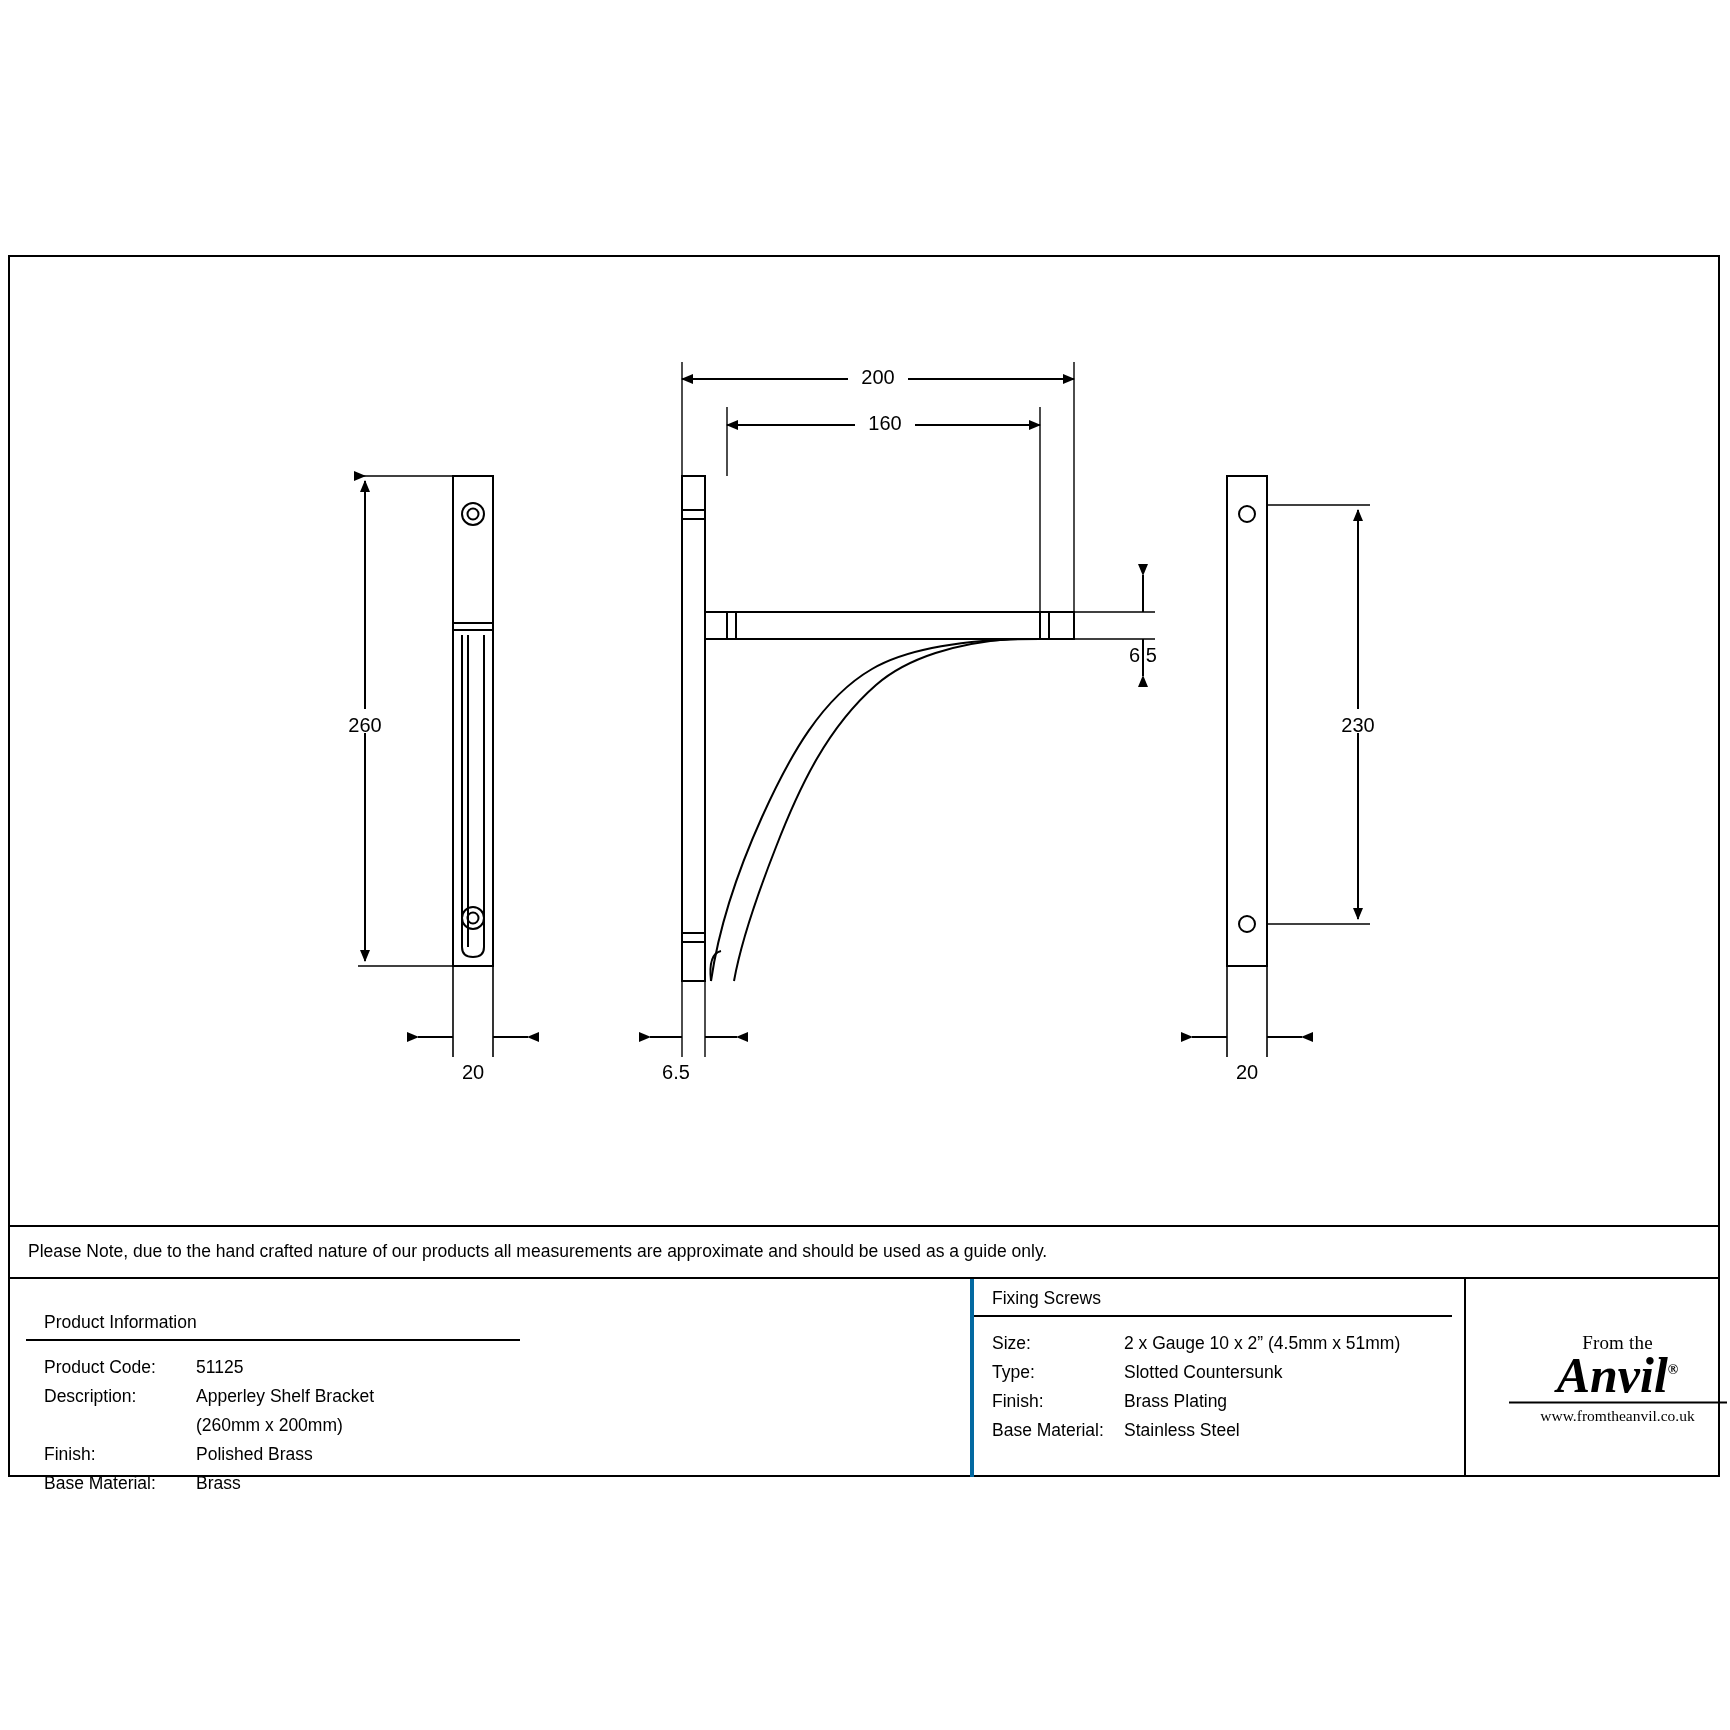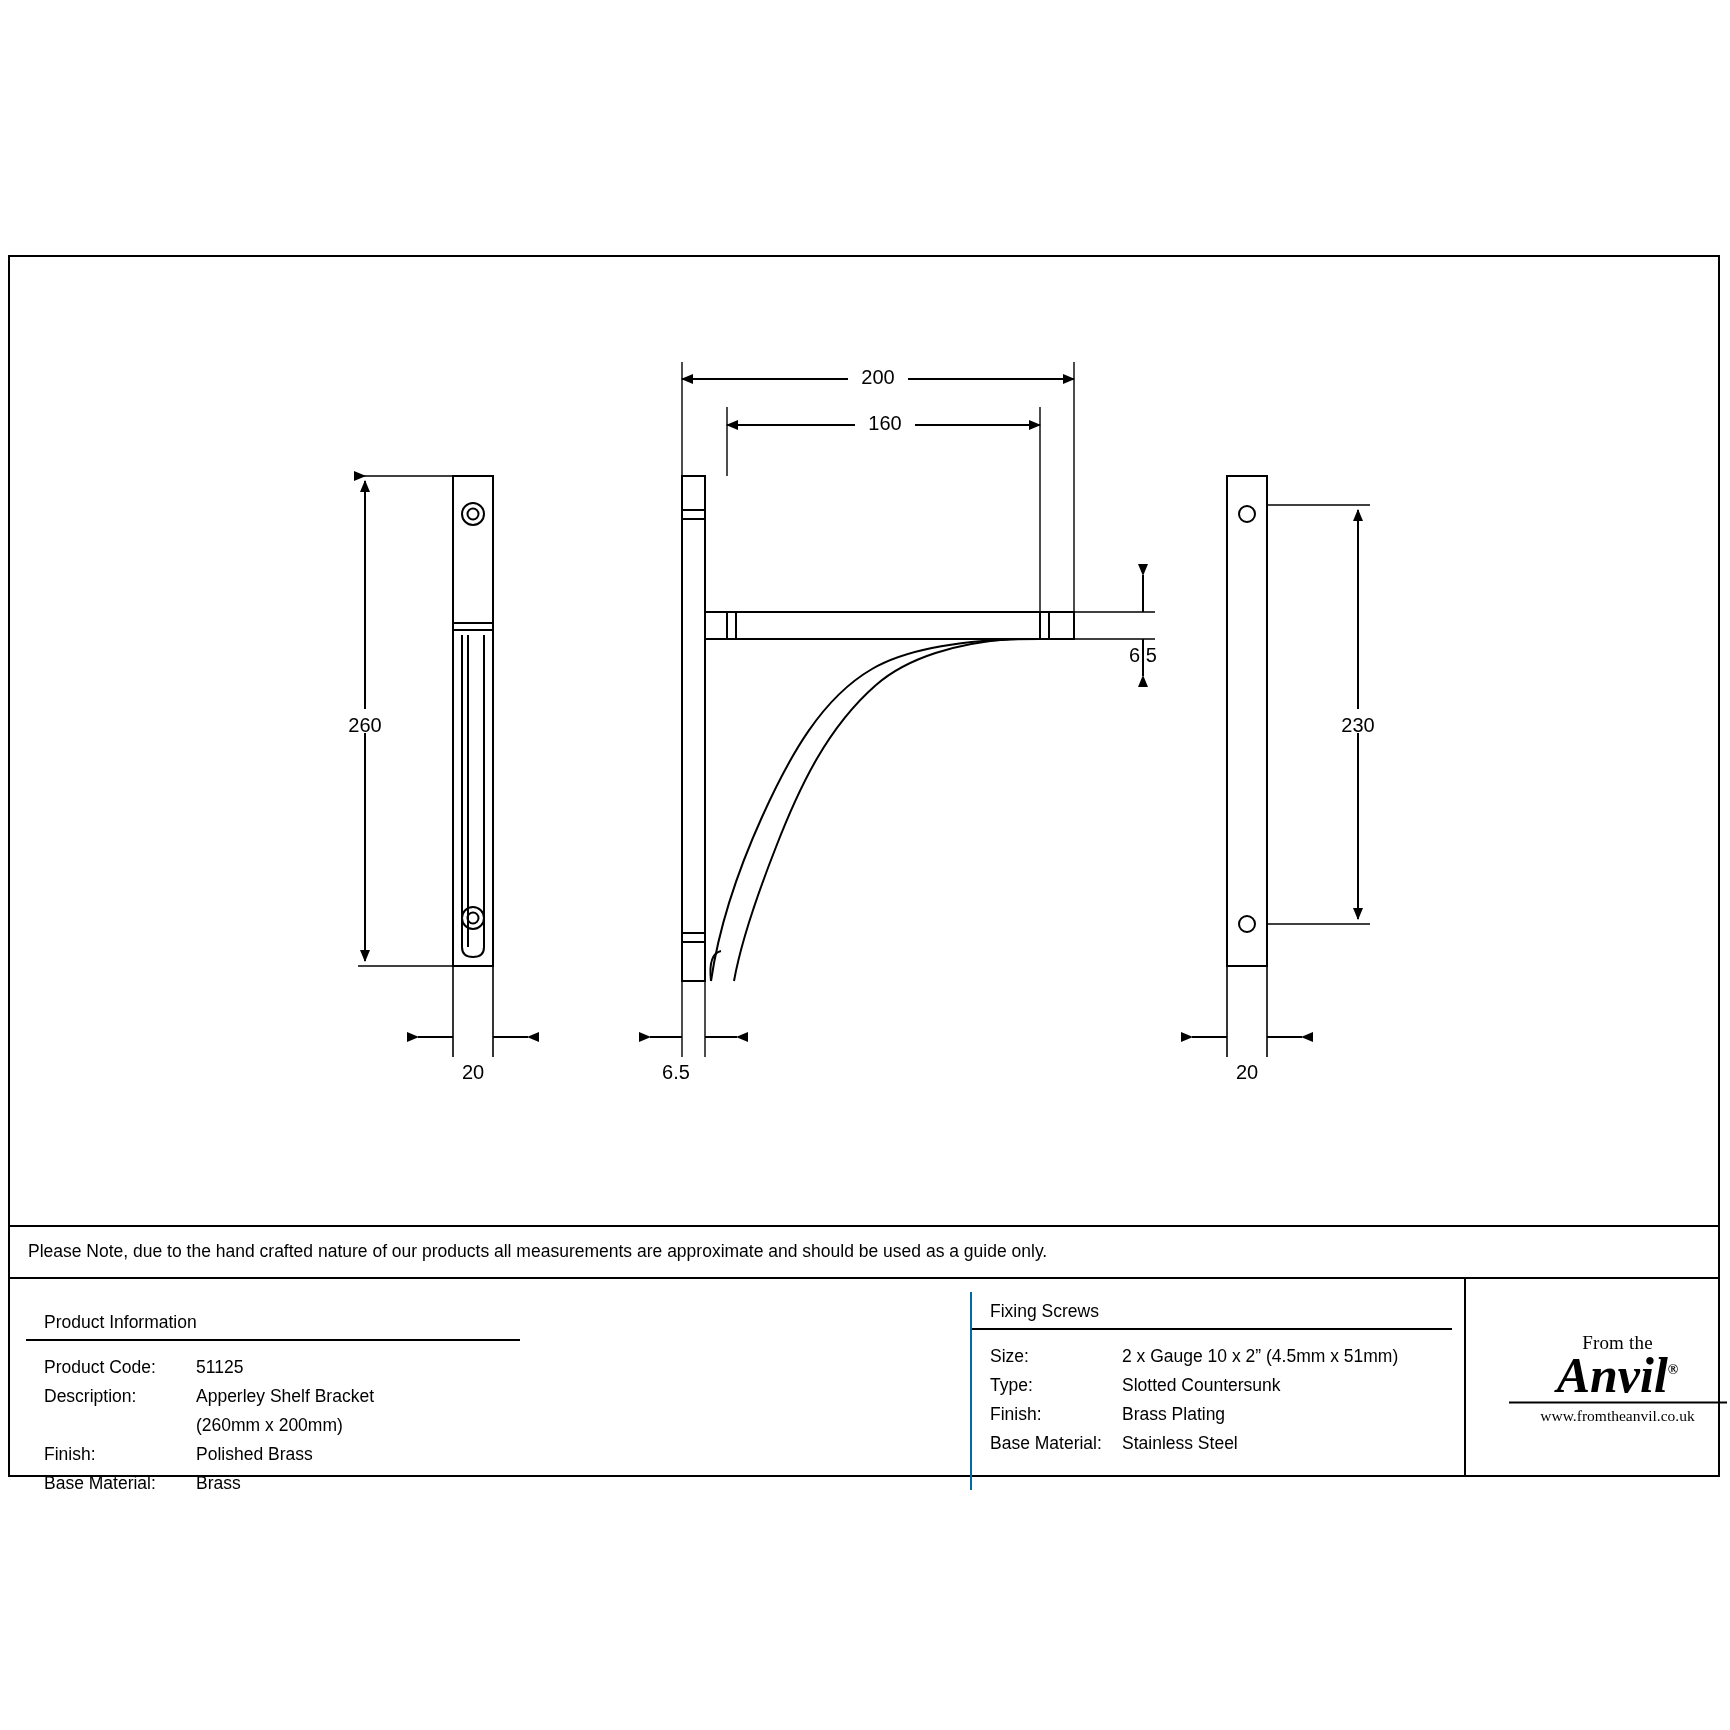--- a/index.html
+++ b/index.html
@@ -63,21 +63,21 @@
     box-sizing: border-box;
   }
   .col {
     position: absolute;
     top: 0;
     height: 198px;
     box-sizing: border-box;
   }
   .col-1 { left: 16px;    width: 494px; margin-top: 24px; }
   .col-2 { left: 494px;  width: 466px; border-left: 2px solid #000; }
-  .col-3 { left: 960px;  width: 482px; border-left: 2px solid #0369a1; margin-top: 13px; }
+  .col-3 { left: 960px;  width: 482px; border-left: 4px solid #0369a1; }
   .col-4 { left: 1454px; width: 305px; border-left: 2px solid #000; }
 
   .col-head {
     position: absolute;
     left: 0; top: 0;
     width: 100%;
     height: 38px;
     border-bottom: 2px solid #000;
     box-sizing: border-box;
   }

